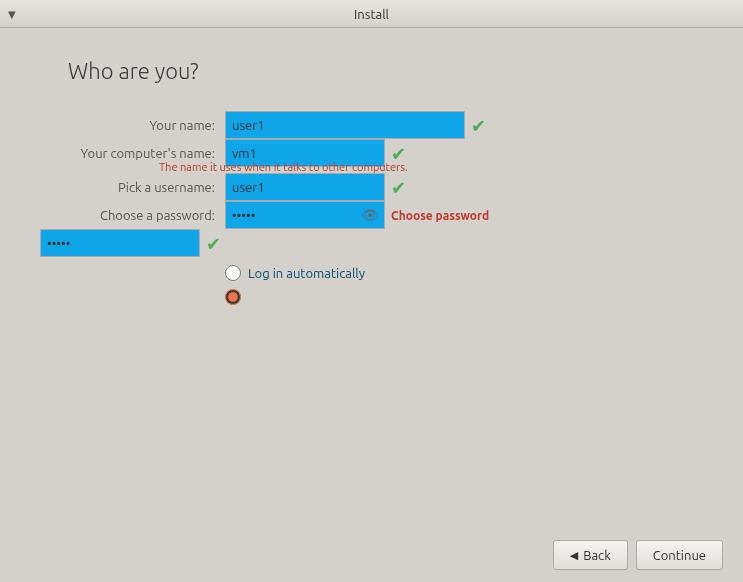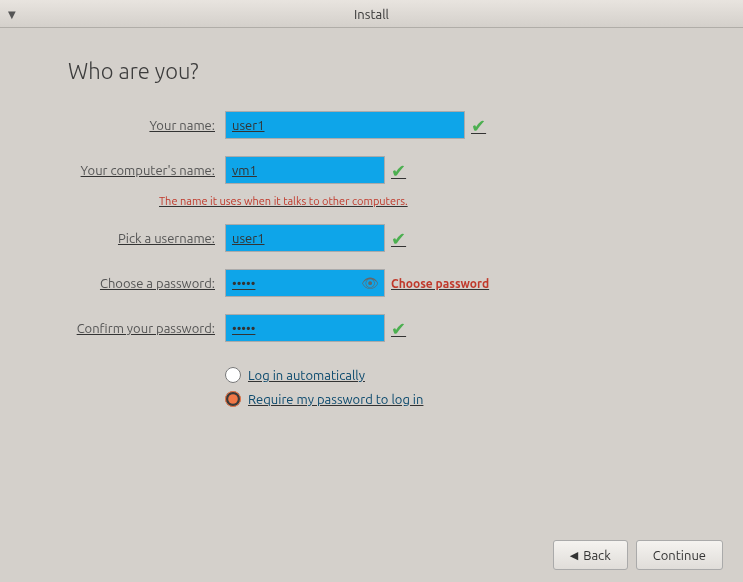--- a/index.html
+++ b/index.html
@@ -57,22 +57,21 @@
       font-weight: 300;
       color: #3c3c3c;
       margin-bottom: 28px;
       margin-left: 28px;
     }
 
     
     .form-area {
       display: flex;
       flex-direction: column;
-      gap: 17px;
-      text-decoration: underline;
+      gap: 0;
     }
 
     .form-row {
       display: flex;
       align-items: center;
     }
 
     .form-label {
       text-align: right;
       width: 185px;
@@ -255,35 +254,33 @@
       <div class="form-control-wrap">
         <div class="password-wrap">
           <input class="form-input input-password" type="password" value="12345" style="">
           <span class="eye-icon">👁</span>
         </div>
         <span class="short-password-label">Choose password</span>
       </div>
     </div>
 
     <div class="form-row">
-      <label class="form-label">Confirm your password:</label>
       <div class="form-control-wrap">
         <input class="form-input input-medium" type="password" value="12345" style="">
         <span class="checkmark">✔</span>
       </div>
     </div>
 
     <div class="radio-section">
       <label class="radio-row">
         <input type="radio" name="login_method" style="">
         <span class="radio-label">Log in automatically</span>
       </label>
       <label class="radio-row">
         <input type="radio" name="login_method" checked="" style="">
-        <span class="radio-label">Require my password to log in</span>
       </label>
     </div>
 
   </div>
 </div>
 
 <div class="bottom-bar">
   <button class="btn">
     <span class="btn-icon">◀</span>
     <span>Back</span>

